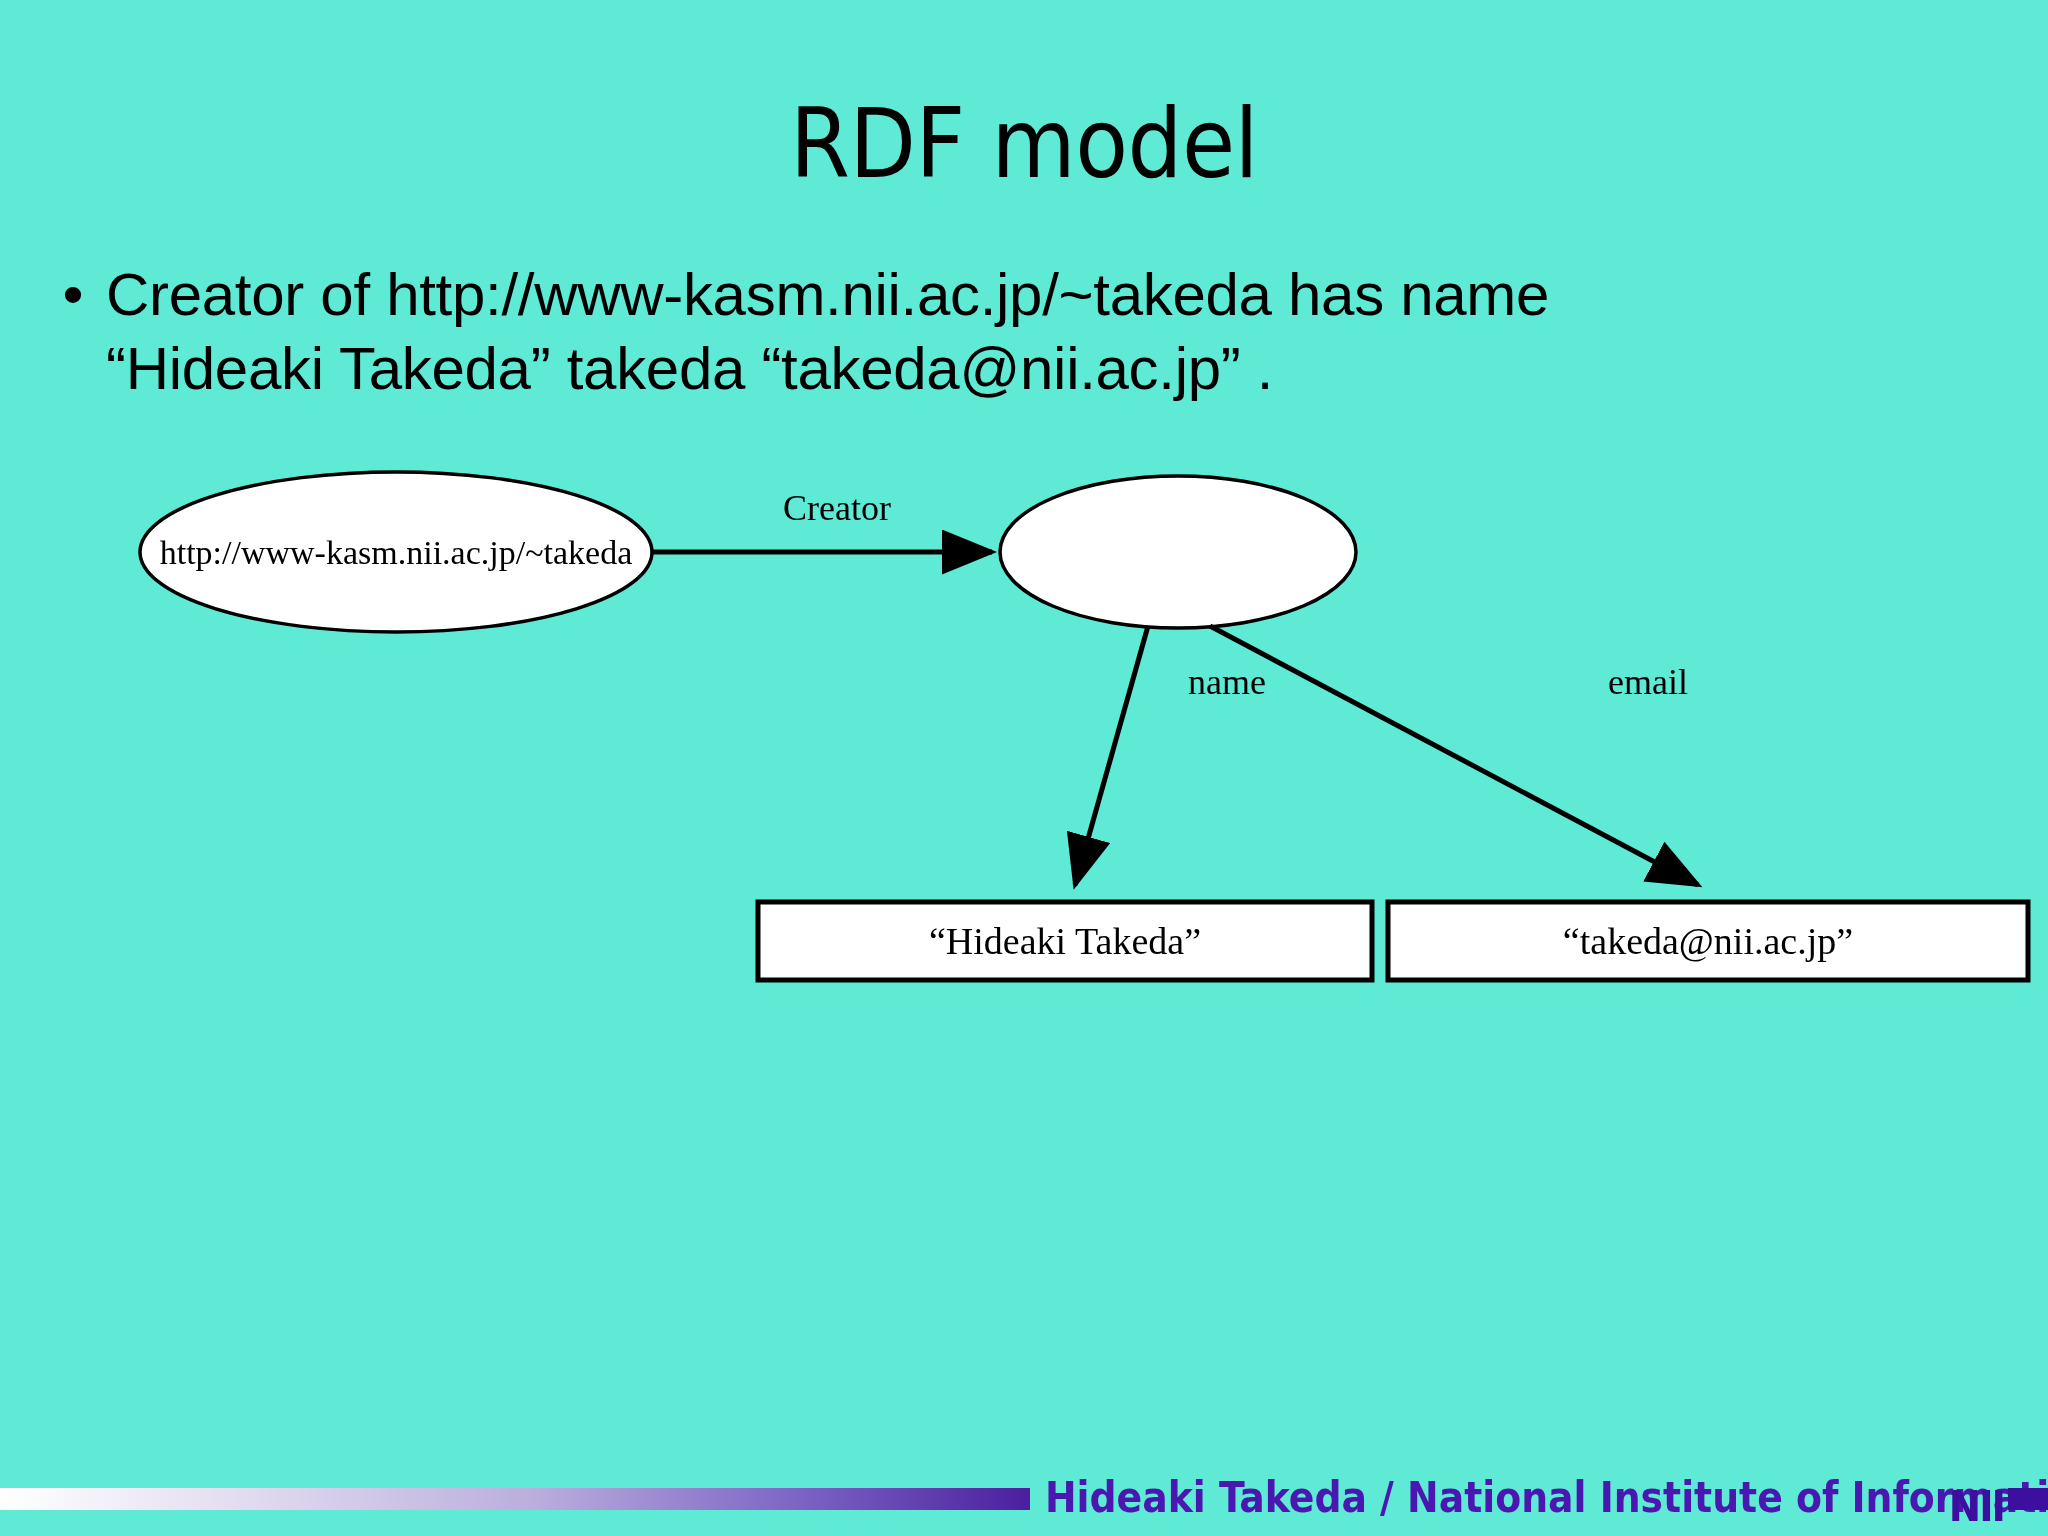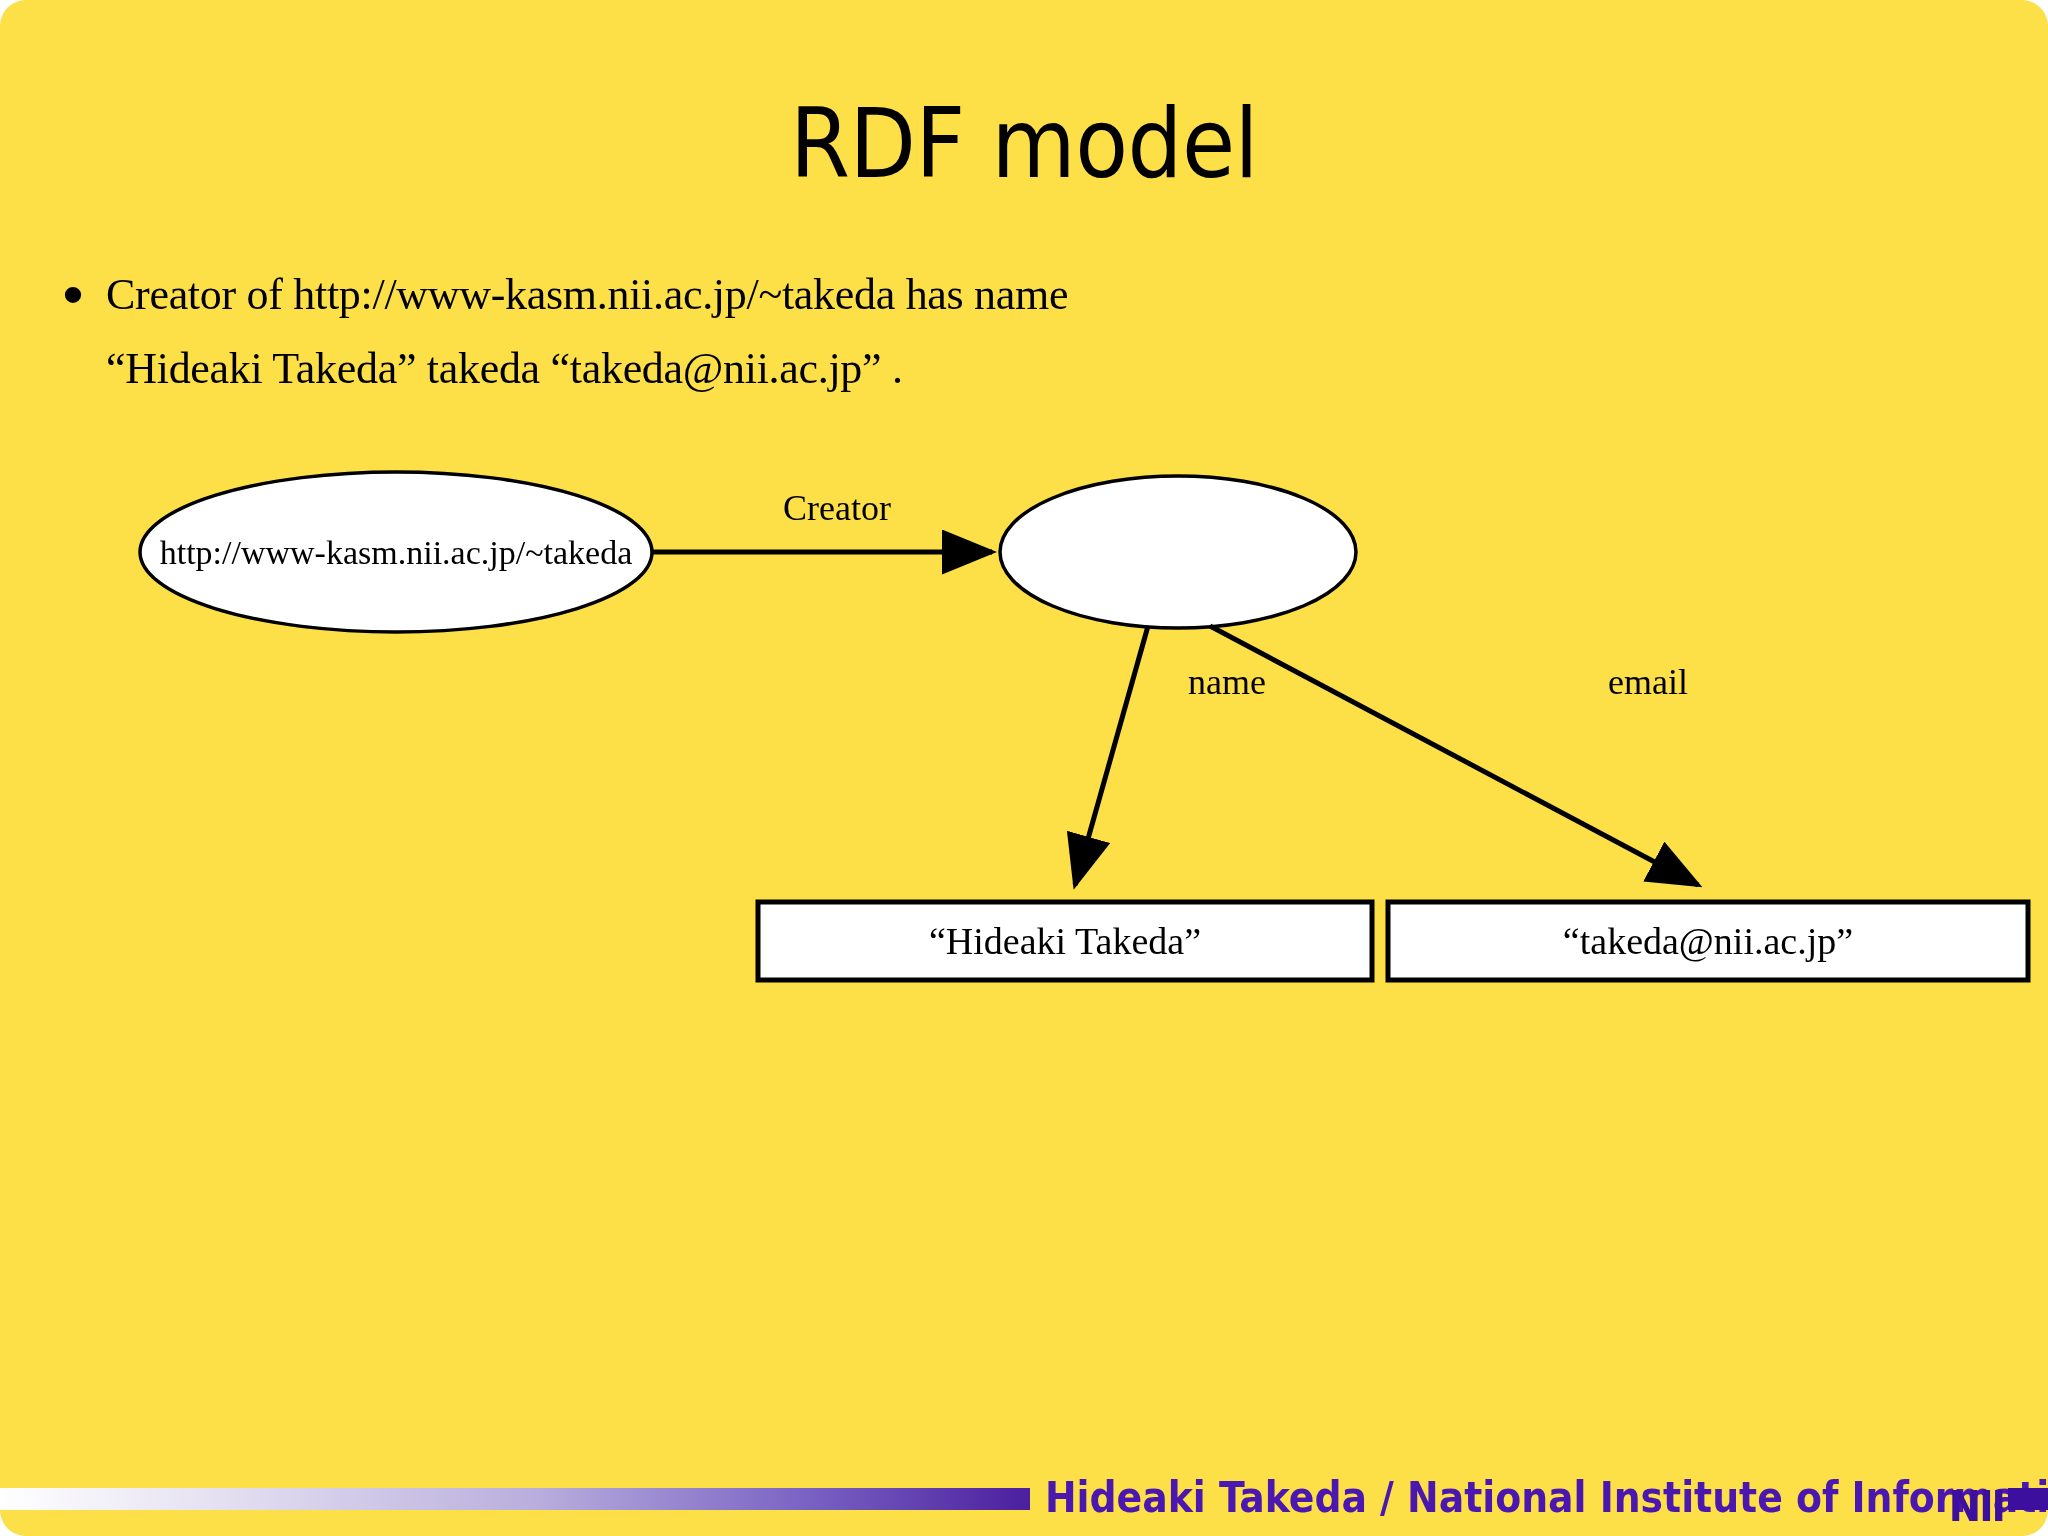--- a/index.html
+++ b/index.html
@@ -12,22 +12,21 @@
     height: 1536px;
     position: relative;
     overflow: hidden;
     font-family: "Liberation Sans", sans-serif;
   }
 
   
   #slide {
     position: absolute;
     inset: 0;
-    background: #fde047;
-    border-radius: 26px;
+    background: #5eead4;
   }
 
   
   #slide-title {
     position: absolute;
     top: 96px;
     left: 0;
     width: 2048px;
     text-align: center;
     font-family: "DejaVu Sans Condensed", "Liberation Sans Narrow", "Liberation Sans", sans-serif;
@@ -49,22 +48,22 @@
   }
   #bullet-marker {
     font-size: 60px;
     line-height: 74px;
     width: 66px;
     flex: 0 0 66px;
     text-align: center;
     color: #000;
   }
   #bullet-text {
-    font-family: Liberation Serif, serif;
-    font-size: 44px;
+    font-family: Liberation Sans, sans-serif;
+    font-size: 60px;
     line-height: 74px;
     color: #000;
     letter-spacing: -0.3px;
     max-width: 1780px;
   }
   #bullet-text .ln { display: block; white-space: nowrap; }
 
   
   #diagram {
     position: absolute;

